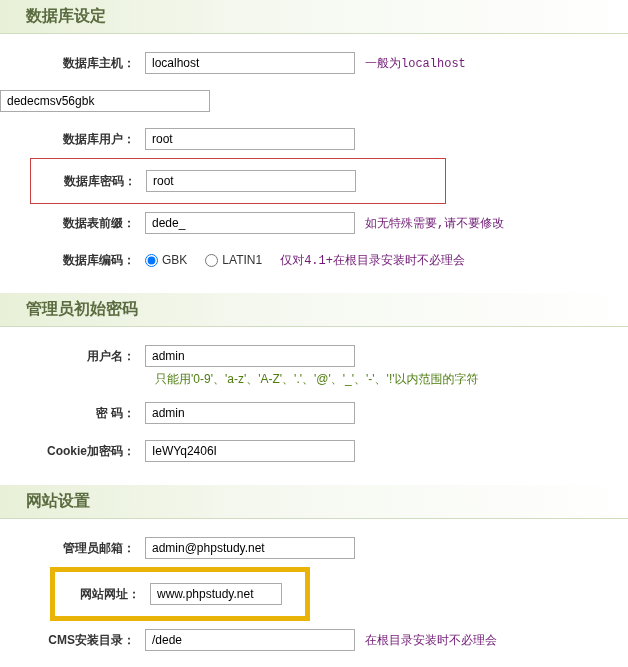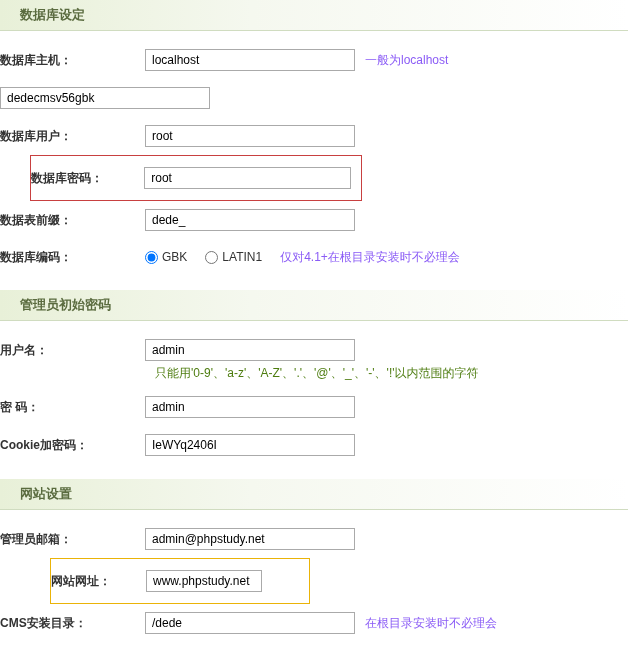--- a/index.html
+++ b/index.html
@@ -1,69 +1,71 @@
 <!DOCTYPE html>
 <html><head>
   <meta charset="utf-8">
   <style>
     * { margin: 0; padding: 0; box-sizing: border-box; }
     body { font-family: Arial, "Microsoft YaHei", sans-serif; font-size: 12px; color: #333; background: #fff; width: 628px; }
     .section-header {
       background: linear-gradient(to right, #e8f0d8, #f5f8ef 40%, #fff);
       border-bottom: 1px solid #d0dcc0;
-      padding: 6px 20px;
-      font-size: 13px;
+      padding: 6px 26px;
+      font-size: 16px;
       color: #5a6b3f;
       font-weight: bold;
       position: relative;
     }
     .section-body {
       padding: 10px 0 15px 0;
     }
     .form-row {
       display: flex;
       align-items: center;
       padding: 8px 0;
       min-height: 36px;
     }
     .form-label {
       width: 145px;
+      text-align: right;
       padding-right: 10px;
       color: #333;
       font-weight: bold;
     }
     .form-input {
       width: 210px;
       height: 22px;
       border: 1px solid #aaa;
       padding: 2px 6px;
       font-size: 12px;
       font-family: Arial, sans-serif;
       margin-right: 10px;
     }
     .form-hint {
-      color: #8b5cf6;
+      color: #701a75;
       font-size: 12px;
+      font-family: Liberation Mono, monospace;
     }
     .hint-below {
       margin-left: 145px;
       padding-left: 10px;
       color: #4d7c0f;
       font-size: 12px;
       margin-top: -4px;
       margin-bottom: 6px;
     }
     .highlight-box {
       border: 1px solid #c84040;
       margin-left: 30px;
       padding: 4px 0;
     }
     .highlight-box .form-label { width: 115px; }
     .highlight-box2 {
-      border: 1px solid #eab308;
+      border: 5px solid #eab308;
       margin-left: 50px;
       padding: 4px 0;
       display: inline-block;
     }
     .highlight-box2 .form-label { width: 95px; }
     .radio-group { display: flex; align-items: center; gap: 6px; }
     .radio-group label { margin-right: 12px; display: flex; align-items: center; gap: 4px; cursor: pointer; }
     .radio-group input[type="radio"] { margin: 0; }
   </style>
 </head>
@@ -78,29 +80,30 @@
     <input type="text" class="form-input" value="localhost" style="">
     <span class="form-hint">一般为localhost</span>
   </div>
   <div class="form-row">
     <input type="text" class="form-input" value="dedecmsv56gbk" style="">
   </div>
   <div class="form-row">
     <div class="form-label">数据库用户：</div>
     <input type="text" class="form-input" value="root" style="">
   </div>
-  <div class="highlight-box" style="width:332px;">
+  <div class="highlight-box" style="width:416px;">
     <div class="form-row" style="padding:4px 0;">
       <div class="form-label">数据库密码：</div>
       <input type="text" class="form-input" value="root" style="">
     </div>
   </div>
   <div class="form-row">
     <div class="form-label">数据表前缀：</div>
     <input type="text" class="form-input" value="dede_" style="">
+    <span class="form-hint">如无特殊需要,请不要修改</span>
   </div>
   <div class="form-row">
     <div class="form-label">数据库编码：</div>
     <div class="radio-group">
       <label>
         <input type="radio" name="enc" checked="" style="">
         <span>GBK</span>
       </label>
       <label>
         <input type="radio" name="enc" style="">
@@ -135,21 +138,21 @@
 </div>
 <div class="section-body">
   <div class="form-row">
     <div class="form-label">管理员邮箱：</div>
     <input type="text" class="form-input" value="admin@phpstudy.net" style="">
   </div>
   <div>
     <div class="highlight-box2" style="width:260px;">
       <div class="form-row" style="padding:4px 0;">
         <div class="form-label">网站网址：</div>
-        <input type="text" class="form-input" style="width: 116px;" value="www.phpstudy.net">
+        <input type="text" class="form-input" style="width: 132px;" value="www.phpstudy.net">
       </div>
     </div>
   </div>
   <div class="form-row">
     <div class="form-label">CMS安装目录：</div>
     <input type="text" class="form-input" value="/dede" style="">
     <span class="form-hint">在根目录安装时不必理会</span>
   </div>
 </div>
 

